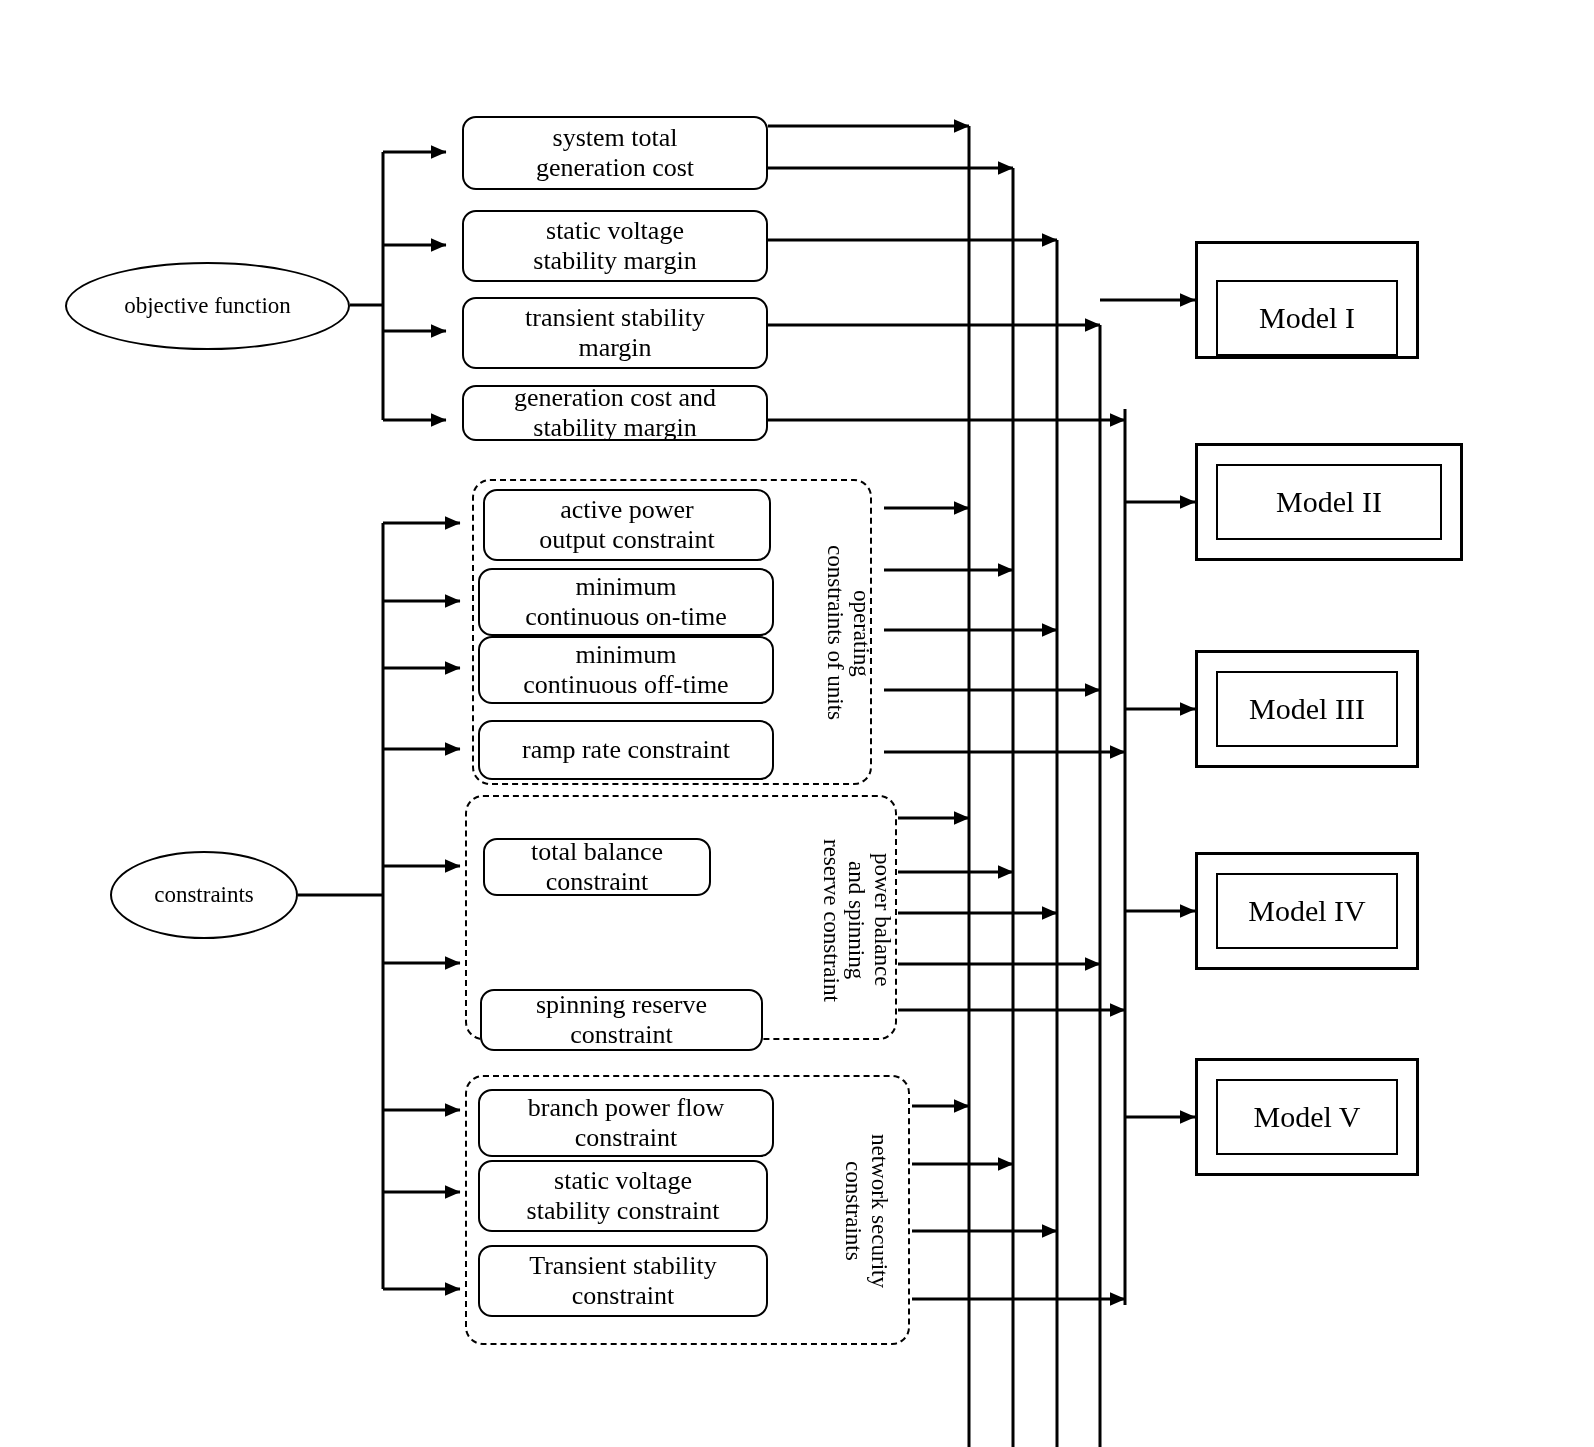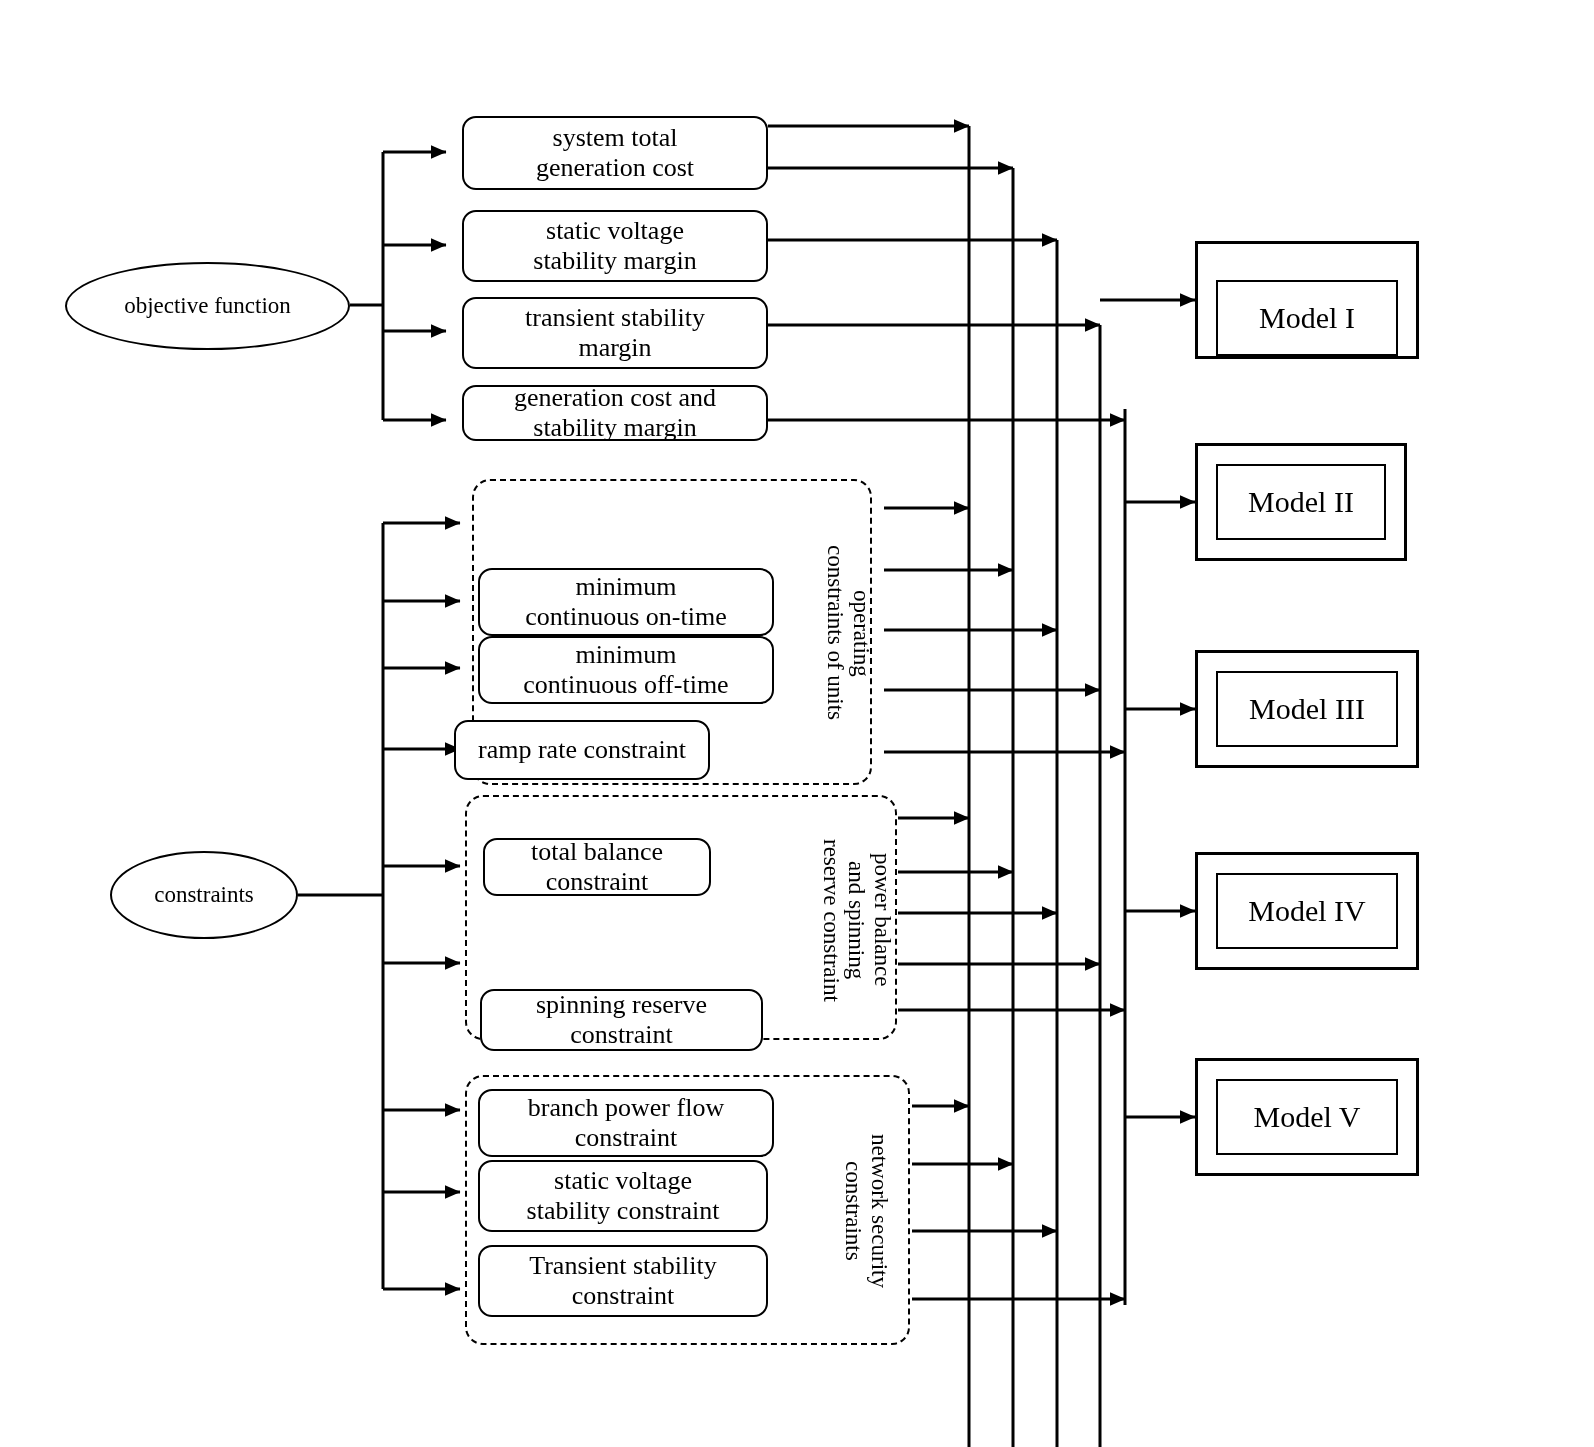--- a/index.html
+++ b/index.html
@@ -170,28 +170,30 @@
 margin</div>
 
   <div class="node rbox" style="left:462px; top:385px; width:306px; height:56px; white-space:pre-line;">generation cost and
 stability margin</div>
 
   <div class="group" style="left:472px; top:479px; width:400px; height:306px;"></div>
 
   <div class="vlabel" style="left:788px; top:492px; width:86px; height:282px;">operating
 constraints of units</div>
 
+  <div class="node rbox" style="left:483px; top:489px; width:288px; height:72px; white-space:pre-line;">active power
+output constraint</div>
 
   <div class="node rbox" style="left:478px; top:568px; width:296px; height:68px; white-space:pre-line;">minimum
 continuous on-time</div>
 
   <div class="node rbox" style="left:478px; top:636px; width:296px; height:68px; white-space:pre-line;">minimum
 continuous off-time</div>
 
-  <div class="node rbox" style="left:454px; top:720px; width:256px; height:60px; white-space:pre-line;">ramp rate constraint</div>
+  <div class="node rbox" style="left:478px; top:720px; width:296px; height:60px; white-space:pre-line;">ramp rate constraint</div>
 
   <div class="group" style="left:465px; top:795px; width:432px; height:245px;"></div>
 
   <div class="vlabel" style="left:785px; top:806px; width:110px; height:228px;">power balance
 and spinning
 reserve constraint</div>
 
   <div class="node rbox" style="left:483px; top:838px; width:228px; height:58px; white-space:pre-line;">total balance
 constraint</div>
 
@@ -209,21 +211,21 @@
   <div class="node rbox" style="left:478px; top:1160px; width:290px; height:72px; white-space:pre-line;">static voltage
 stability constraint</div>
 
   <div class="node rbox" style="left:478px; top:1245px; width:290px; height:72px; white-space:pre-line;">Transient stability
 constraint</div>
 
   <div class="modelbox" style="left:1195px; top:241px; width:224px; height:118px;align-items:flex-end;">
     <div class="modelinner">Model I</div>
   </div>
 
-  <div class="modelbox" style="left:1195px; top:443px; width:212px; height:118px;">
+  <div class="modelbox" style="left:1195px; top:443px; width:268px; height:118px;">
     <div class="modelinner">Model II</div>
   </div>
 
   <div class="modelbox" style="left:1195px; top:650px; width:224px; height:118px;">
     <div class="modelinner">Model III</div>
   </div>
 
   <div class="modelbox" style="left:1195px; top:852px; width:224px; height:118px;">
     <div class="modelinner">Model IV</div>
   </div>

